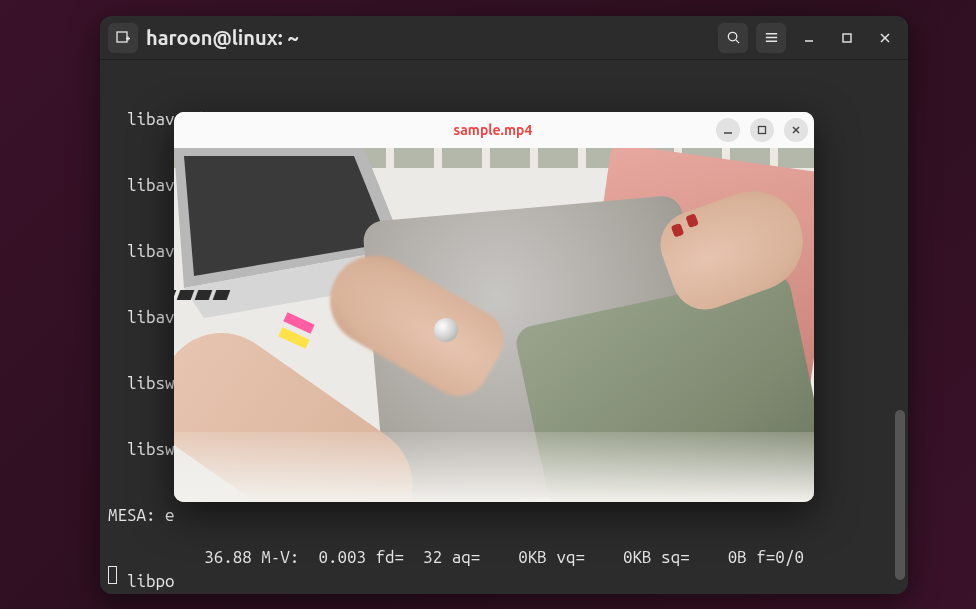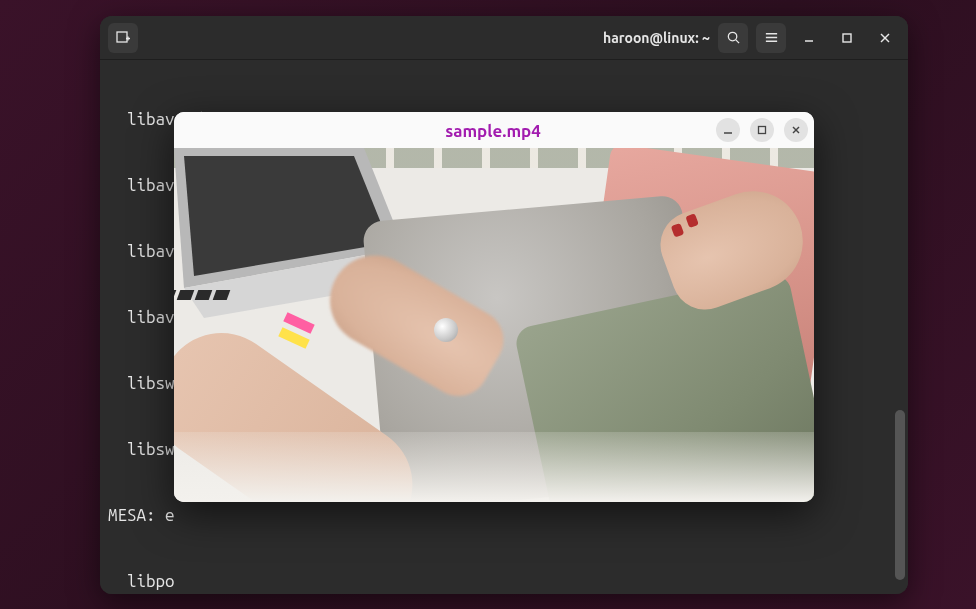--- a/index.html
+++ b/index.html
@@ -28,22 +28,22 @@
     }
     .tb-btn {
       width: 30px; height: 30px;
       border-radius: 6px;
       background: #3a3a3a;
       display: flex; align-items: center; justify-content: center;
       color: #e6e6e6; cursor: pointer;
     }
     .tb-btn.flat { background: transparent; }
     .tb-title {
-      flex: 1; text-align: right; color: #e6e6e6;
-      font-size: 14px; font-weight: 600;
+      flex: 1; text-align: left; color: #e6e6e6;
+      font-size: 20px; font-weight: 600;
     }
     .tb-right { display: flex; gap: 8px; }
     .term-body {
       flex: 1; background: #2c2c2c;
       font-family: "Ubuntu Mono", "DejaVu Sans Mono", monospace;
       font-size: 17px; line-height: 22px;
       color: #e6e6e6; padding: 4px 0 4px 0;
       white-space: pre; overflow: hidden;
       position: relative;
     }
@@ -59,21 +59,21 @@
       width: 640px; height: 390px;
       background: #fff; border-radius: 10px;
       box-shadow: 0 12px 40px rgba(0,0,0,0.6);
       overflow: hidden;
     }
     .player-titlebar {
       height: 36px; background: #fafafa;
       display: flex; align-items: center;
       padding: 0 6px;
     }
-    .pt-title { flex: 1; text-align: center; font-size: 17px; font-weight: 600; color: #a21caf; }
+    .pt-title { flex: 1; text-align: center; font-size: 14px; font-weight: 600; color: #ef4444; }
     .pt-btns { display: flex; gap: 10px; }
     .pt-btn {
       width: 24px; height: 24px; border-radius: 50%;
       background: #e2e2e2; display: flex; align-items: center; justify-content: center;
       color: #444; font-size: 11px; cursor: pointer;
     }
     .pt-btn.close { background: #e2e2e2; }
     .video-area {
       width: 100%; height: calc(100% - 36px);
       position: relative; overflow: hidden;
@@ -213,20 +213,24 @@
     
     
     
     
     
     
     
     
     
     
+    <div class="term-line bottom-line">
+      <span class="cursor-box"></span>
+      <span style="margin-left:20px">  36.88 M-V:  0.003 fd=  32 aq=    0KB vq=    0KB sq=    0B f=0/0</span>
+    </div>
     <div class="scrollbar"></div>
   </div>
 </div>
 
 <div class="player">
   <div class="player-titlebar">
     <div style="width:90px"></div>
     <div class="pt-title">sample.mp4</div>
     <div class="pt-btns">
       <div class="pt-btn">

